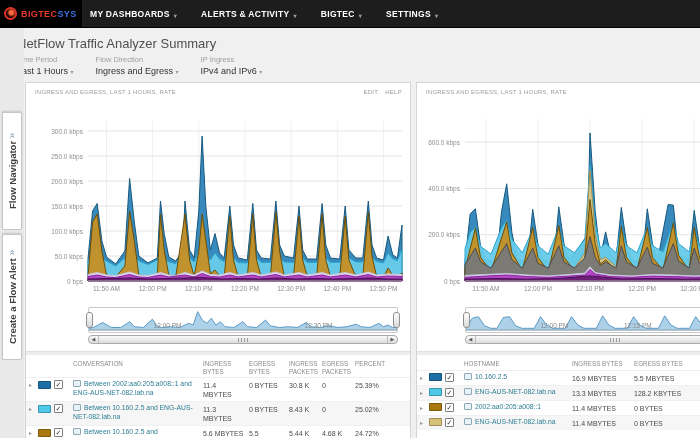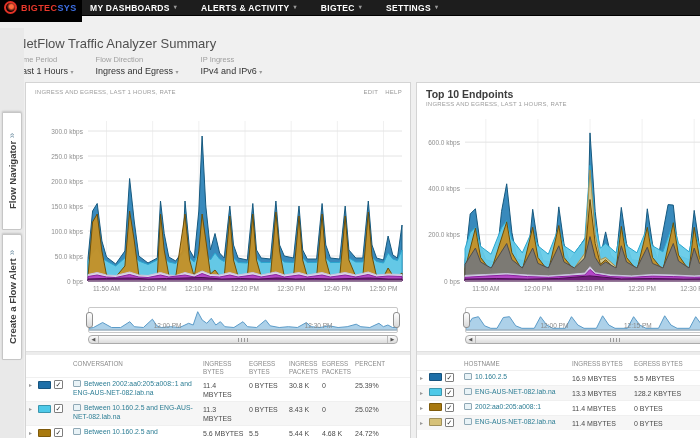--- a/index.html
+++ b/index.html
@@ -1,30 +1,30 @@
 <!DOCTYPE html>
 <html><head>
 <meta charset="utf-8">
 <style>
   * { box-sizing: border-box; margin: 0; padding: 0; }
   html,body { width:700px; height:438px; overflow:hidden; background:#f0f0f0;
               font-family:"Liberation Sans", sans-serif; }
   #app { position:relative; width:700px; height:438px; background:#f0f0f0; overflow:hidden; }
 
   
-  #topbar { position:absolute; left:0; top:0; width:700px; height:16px; background:#1d1d1d;
+  #topbar { position:absolute; left:0; top:0; width:700px; height:28px; background:#1d1d1d;
             display:flex; align-items:center; border-bottom:1px solid #000; }
   #logo { width:82px; height:28px; background:#000; display:flex; align-items:center; padding-left:4px; }
   .flame { width:13px; height:13px; border-radius:50%; border:2px solid #e23226;
            background:radial-gradient(circle at 60% 40%, #ff6a3c 0 25%, #120000 60%); margin-right:4px; }
   .logo-red  { color:#e8382b; font-size:9px; font-weight:bold; letter-spacing:.4px; }
   .logo-blue { color:#3d6fe4; font-size:9px; font-weight:bold; letter-spacing:.4px; }
   #topbar-menus { display:flex; margin-left:8px; }
   .menu { color:#fff; font-size:8.5px; font-weight:bold; letter-spacing:.3px; margin-right:24px;
-          display:flex; align-items:flex-start; cursor:pointer; }
+          display:flex; align-items:flex-end; cursor:pointer; }
   .menu .caret { color:#9a9a9a; font-size:6px; margin-left:4px; }
 
   
   #page-title { position:absolute; left:17px; top:36px; font-size:13px; color:#4f4f4f; }
   #filters { position:absolute; left:17px; top:55px; display:flex; }
   .filter { margin-right:22px; }
   .flabel { font-size:7.5px; color:#9e9e9e; margin-bottom:2px; }
   .fvalue { font-size:9px; color:#333; cursor:pointer; }
   .caret2 { color:#999; font-size:6px; }
 
@@ -248,21 +248,20 @@
           <div class="tc tnum tval" style="width: 40px;">5.5 Mbytes</div>
           <div class="tc tnum tval" style="width: 33px;">5.44 k</div>
           <div class="tc tnum tval" style="width: 33px;">4.68 k</div>
           <div class="tc tnum tval" style="width: 36px;">24.72%</div>
         </div>
       </div>
   </div>
 
   <div class="panel" id="panel-endpoints">
     <div class="phead">
-      <div class="ptitle">Top 10 Endpoints</div>
       <div class="psub">INGRESS AND EGRESS, LAST 1 HOURS, RATE</div>
     </div>
     <svg width="340" height="190">
         <line x1="68.83333333333333" y1="10" x2="68.83333333333333" y2="172" stroke="#f0f0f0"></line>
         <line x1="120.91666666666667" y1="10" x2="120.91666666666667" y2="172" stroke="#f0f0f0"></line>
         <line x1="173" y1="10" x2="173" y2="172" stroke="#f0f0f0"></line>
         <line x1="225.08333333333334" y1="10" x2="225.08333333333334" y2="172" stroke="#f0f0f0"></line>
         <line x1="277.16666666666663" y1="10" x2="277.16666666666663" y2="172" stroke="#f0f0f0"></line>
         <line x1="48" y1="33.14285714285714" x2="298" y2="33.14285714285714" stroke="#e4e4e4"></line>
         <text x="43" y="35.64285714285714" text-anchor="end" font-size="6.5" fill="#8f8f8f" font-family="Liberation Sans, sans-serif">600.0 kbps</text>

